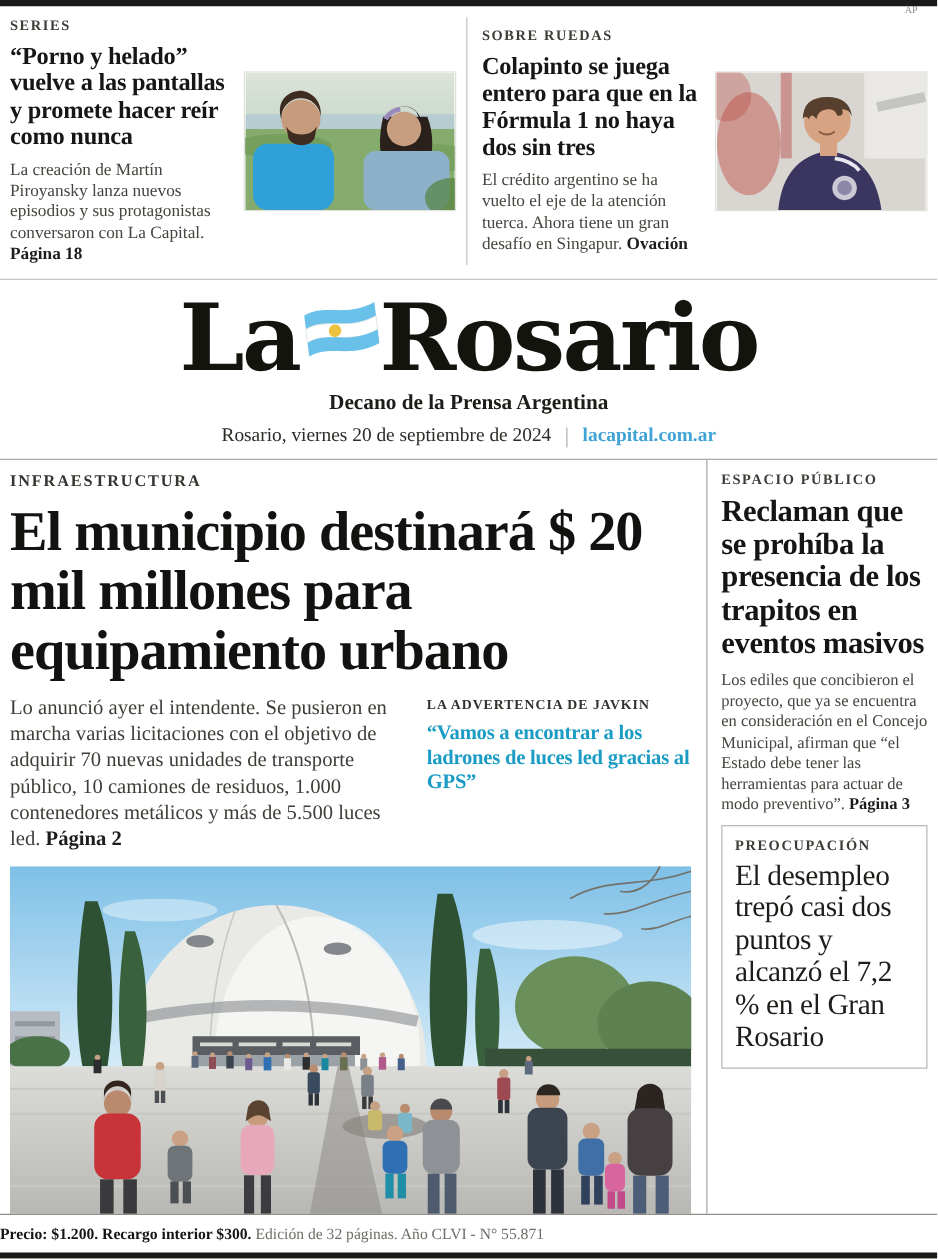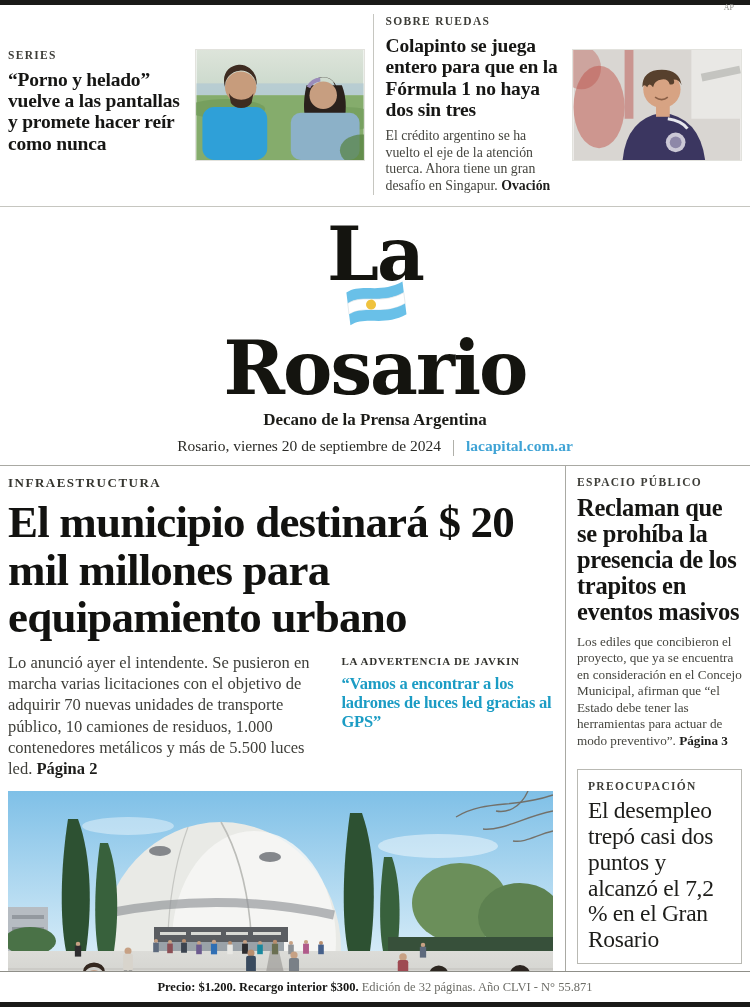--- a/index.html
+++ b/index.html
@@ -18,21 +18,21 @@
   .teaser+.teaser{border-left:1px solid var(--rule);padding-left:12px;margin-left:8px;}
   .teaser-text{flex:1;min-width:0;}
   .kicker{font:700 11.5px/1.3 var(--serif);letter-spacing:1.3px;color:#3d3d38;}
   .teaser-h{font:700 19.5px/1.1 var(--serif);color:var(--ink);margin:6px 0 7px 0;letter-spacing:-.2px;}
   .teaser-b{font:400 13.8px/1.22 var(--serif);color:var(--body);}
   .pref{font-weight:700;color:#1d1d1b;}
   .tphoto{flex:0 0 auto;border:1px solid #e2e2dd;}
   .photo-credit{position:absolute;top:-1px;right:16px;font:400 8px/1 var(--serif);color:#8d8d88;}
   
   .masthead{text-align:center;padding:12px 0 9px 0;border-bottom:1px solid var(--rule-dark);flex:0 0 auto;}
-  .logo-row{display:flex;align-items:center;justify-content:center;gap:2px;flex-direction:column;}
+  .logo-row{display:flex;align-items:center;justify-content:center;gap:2px;}
   .logo-word{font:700 74px/0.95 "DejaVu Serif",serif;color:#14140f;letter-spacing:-2px;}
   .logo-flag{margin:-14px -4px 0 -2px;}
   .tagline{font:700 17px/1.2 var(--serif);color:#1c1c18;margin-top:6px;text-align:center;}
   .dateline{margin-top:7px;font:400 15.5px/1.2 var(--serif);color:#2b2b27;display:flex;justify-content:center;align-items:flex-end;gap:12px;}
   .dateline .sep{width:1px;height:16px;background:#b0b0aa;display:inline-block;}
   .dateline .url{font-weight:700;color:var(--link);text-decoration:none;}
   
   .main-row{display:flex;flex:1 1 auto;overflow:hidden;}
   .main-col{width:565px;flex:0 0 auto;padding:9px 12px 0 8px;}
   .right-col{flex:1;border-left:1px solid var(--rule-dark);padding:9px 8px 0 11px;min-width:0;}
@@ -40,37 +40,38 @@
   .main-h{font:700 45px/1.05 var(--serif);color:#121210;letter-spacing:-.8px;margin-top:8px;}
   .lede-row{display:flex;gap:16px;margin-top:11px;}
   .lede{flex:1.5;font:400 16.5px/1.28 var(--serif);color:#3e3e39;}
   .qbox{flex:1;padding-top:2px;}
   .q-kicker{font:700 11px/1.3 var(--serif);letter-spacing:.8px;color:#33332e;}
   .q-text{margin-top:5px;font:700 16.5px/1.18 var(--serif);color:var(--teal);letter-spacing:-.2px;}
   .main-photo{margin-top:12px;display:block;}
   
   .rc-h{font:700 24.5px/1.07 var(--serif);color:#15151ureo3;letter-spacing:-.3px;margin-top:5px;color:#151513;}
   .rc-body{font:400 13.2px/1.25 var(--serif);color:var(--body);margin-top:8px;}
-  .rc-box{border:1px solid #b9b9b3;padding:9px 9px 10px 10px;margin-top:20px;}
+  .rc-box{border:1px solid #b9b9b3;padding:9px 9px 10px 10px;margin-top:8px;}
   .rc-h-light{font:400 23.5px/1.1 var(--serif);color:#1d1d1a;letter-spacing:-.3px;margin-top:4px;}
   
-  .footer{flex:0 0 auto;border-top:1px solid #8f8f89;text-align:center;padding:8px 0 7px 0;font:400 12.5px/1.2 var(--serif);color:#6d6d67;}
+  .footer{flex:0 0 auto;border-top:1px solid #8f8f89;text-align:left;padding:8px 0 7px 0;font:400 12.5px/1.2 var(--serif);color:#6d6d67;}
   .footer .fbold{font-weight:700;color:#151513;}
 </style>
 </head>
 <body>
 
 <div class="page">
   <div class="bar"></div>
 
   <div class="teasers">
     <div class="teaser">
       <div class="teaser-text">
         <div class="kicker">SERIES</div>
         <div class="teaser-h">“Porno y helado” vuelve a las pantallas y promete hacer reír como nunca</div>
+        <div class="teaser-b"><span>La creación de Martín Piroyansky lanza nuevos episodios y sus protagonistas conversaron con La Capital. </span><span class="pref">Página 18</span></div>
       </div>
       <svg class="tphoto" width="170" height="112" viewBox="0 0 170 112">
         <defs>
           <linearGradient id="g1" x1="0" y1="0" x2="0" y2="1">
             <stop offset="0" stop-color="#dde4da"></stop>
               <stop offset="0.45" stop-color="#c6d6c8"></stop>
               <stop offset="1" stop-color="#9dbd8a"></stop>
           </linearGradient>
         </defs>
         <rect width="170" height="112" fill="url(#g1)"></rect>

